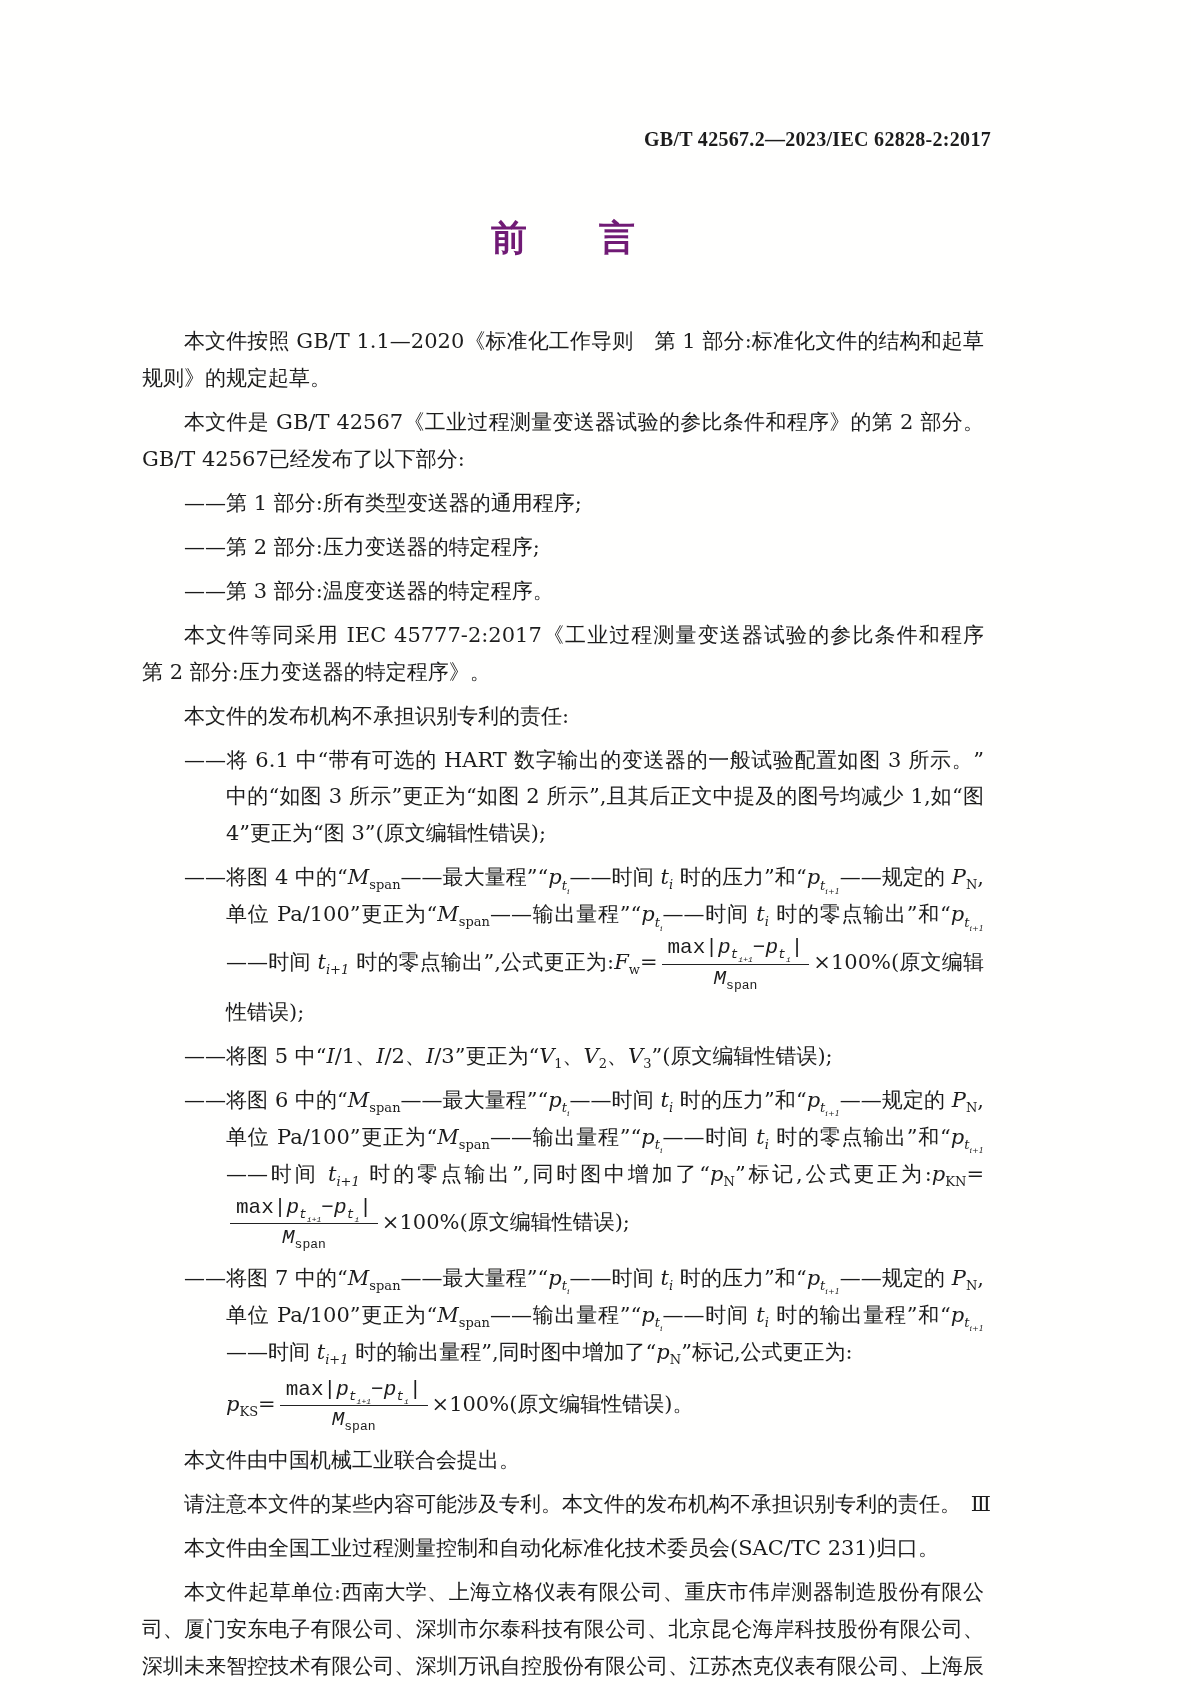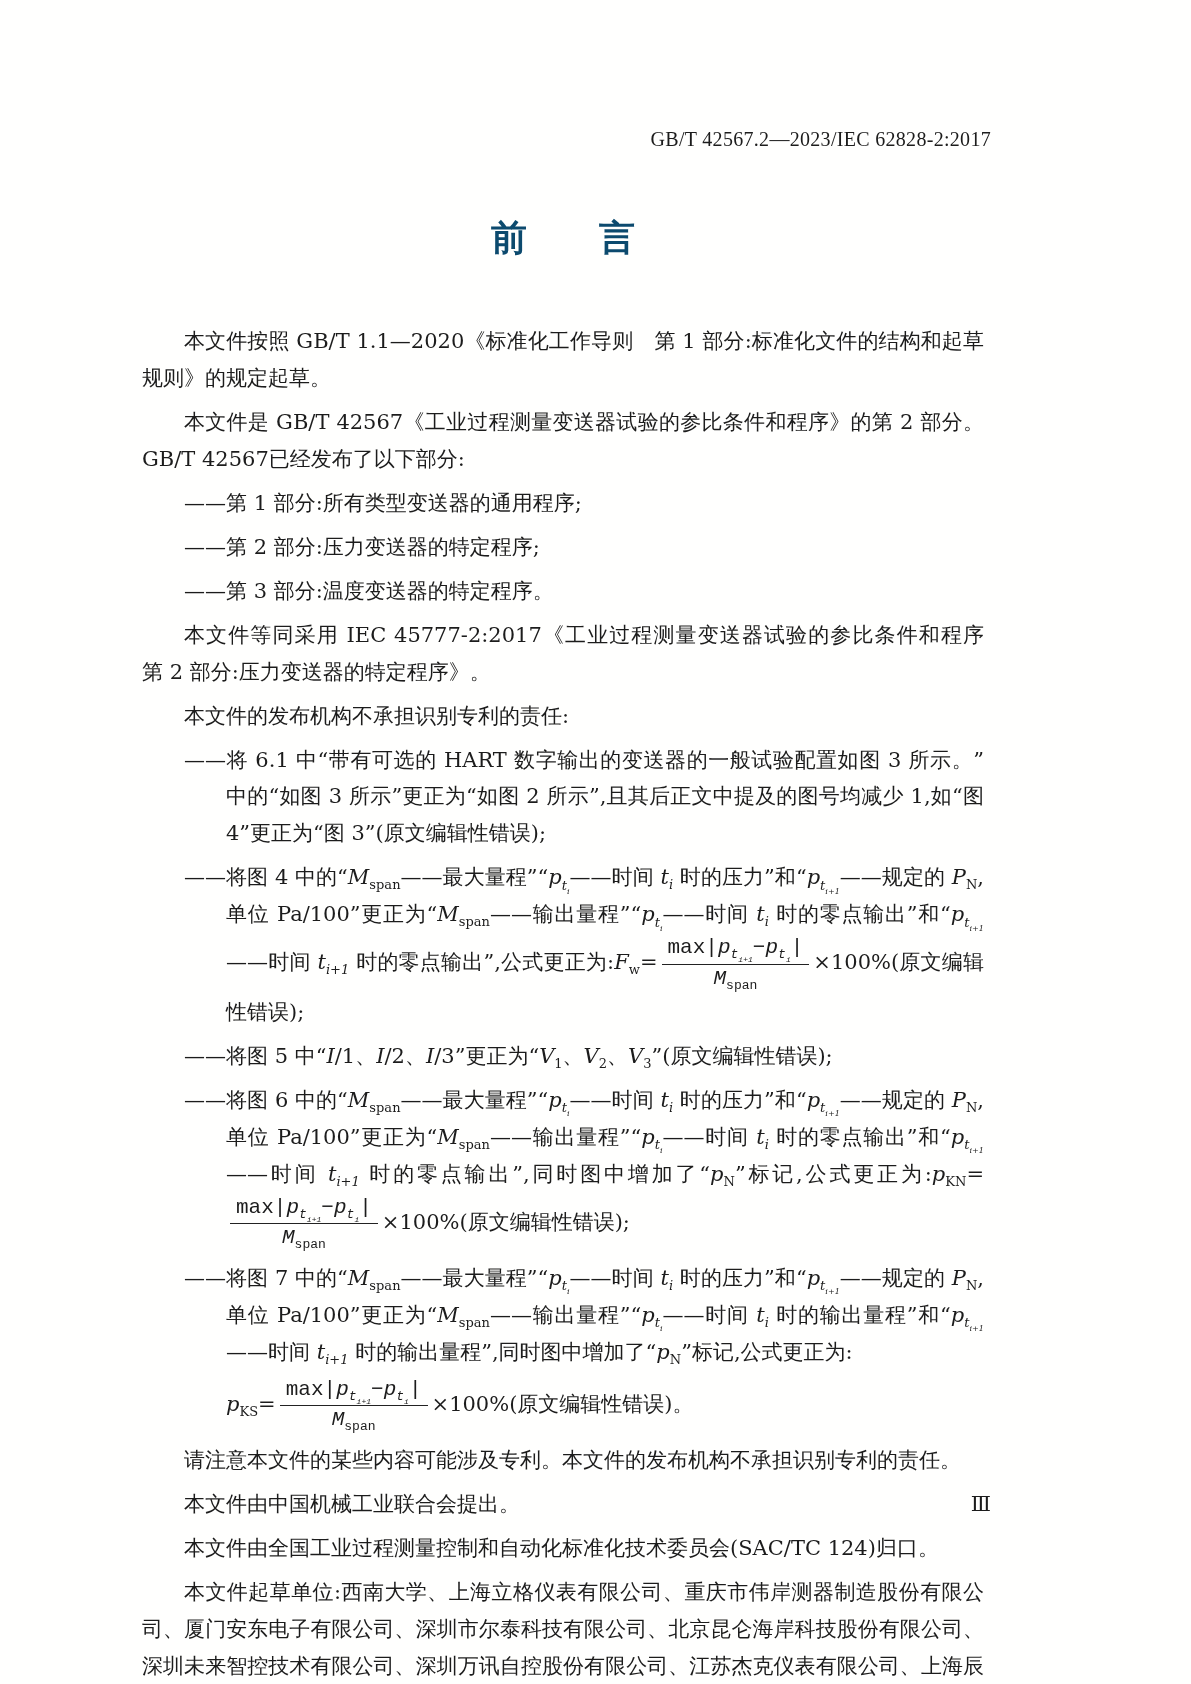--- a/index.html
+++ b/index.html
@@ -12,28 +12,29 @@
     font-family:"DejaVu Serif","Liberation Serif",serif;
     color:#1c1c1c;
     overflow:hidden;
   }
   .std-code {
     position:absolute; top:128px; left:135px; width:856px;
     text-align:right;
     font-size:20px;
     letter-spacing:0.3px;
     font-family:"Liberation Serif","DejaVu Serif",serif;
+    font-weight:bold;
   }
   .doc-title {
     position:absolute; top:214px; left:135px; width:856px;
     margin:0;
     text-align:center;
     font-size:36px; font-weight:bold;
     font-family:"DejaVu Sans","Liberation Sans",sans-serif;
-    color:#0c4a6e;
+    color:#701a75;
   }
   .content {
     position:absolute; top:316px; left:135px; width:856px;
     font-size:21px;
     line-height:1.76;
     text-align:justify;
   }
   .content p { margin:7px; }
   .para { text-indent:2em; }
   .edit-item { padding-left:4em; text-indent:-2em; }
@@ -80,25 +81,25 @@
     <p class="para">本文件等同采用 IEC 45777-2:2017《工业过程测量变送器试验的参比条件和程序　第 2 部分:压力变送器的特定程序》。</p>
 
     <p class="para">本文件的发布机构不承担识别专利的责任:</p>
 
     <p class="edit-item">——将 6.1 中“带有可选的 HART 数字输出的变送器的一般试验配置如图 3 所示。”中的“如图 3 所示”更正为“如图 2 所示”,且其后正文中提及的图号均减少 1,如“图 4”更正为“图 3”(原文编辑性错误);</p>
     <p class="edit-item">——将图 4 中的“<i>M</i><sub>span</sub>——最大量程”“<i>p</i><sub><i>t<sub>i</sub></i></sub>——时间 <i>t<sub>i</sub></i> 时的压力”和“<i>p</i><sub><i>t<sub>i+1</sub></i></sub>——规定的 <i>P</i><sub>N</sub>,单位 Pa/100”更正为“<i>M</i><sub>span</sub>——输出量程”“<i>p</i><sub><i>t<sub>i</sub></i></sub>——时间 <i>t<sub>i</sub></i> 时的零点输出”和“<i>p</i><sub><i>t<sub>i+1</sub></i></sub>——时间 <i>t<sub>i+1</sub></i> 时的零点输出”,公式更正为:<i>F</i><sub>w</sub>=<span class="frac"><span class="num">max|<i>p</i><sub><i>t<sub>i+1</sub></i></sub>−<i>p</i><sub><i>t<sub>i</sub></i></sub>|</span><span class="den"><i>M</i><sub>span</sub></span></span>×100%(原文编辑性错误);</p>
     <p class="edit-item">——将图 5 中“<i>I</i>/1、<i>I</i>/2、<i>I</i>/3”更正为“<i>V</i><sub>1</sub>、<i>V</i><sub>2</sub>、<i>V</i><sub>3</sub>”(原文编辑性错误);</p>
     <p class="edit-item">——将图 6 中的“<i>M</i><sub>span</sub>——最大量程”“<i>p</i><sub><i>t<sub>i</sub></i></sub>——时间 <i>t<sub>i</sub></i> 时的压力”和“<i>p</i><sub><i>t<sub>i+1</sub></i></sub>——规定的 <i>P</i><sub>N</sub>,单位 Pa/100”更正为“<i>M</i><sub>span</sub>——输出量程”“<i>p</i><sub><i>t<sub>i</sub></i></sub>——时间 <i>t<sub>i</sub></i> 时的零点输出”和“<i>p</i><sub><i>t<sub>i+1</sub></i></sub>——时间 <i>t<sub>i+1</sub></i> 时的零点输出”,同时图中增加了“<i>p</i><sub>N</sub>”标记,公式更正为:<i>p</i><sub>KN</sub>=<span class="frac"><span class="num">max|<i>p</i><sub><i>t<sub>i+1</sub></i></sub>−<i>p</i><sub><i>t<sub>i</sub></i></sub>|</span><span class="den"><i>M</i><sub>span</sub></span></span>×100%(原文编辑性错误);</p>
     <p class="edit-item">——将图 7 中的“<i>M</i><sub>span</sub>——最大量程”“<i>p</i><sub><i>t<sub>i</sub></i></sub>——时间 <i>t<sub>i</sub></i> 时的压力”和“<i>p</i><sub><i>t<sub>i+1</sub></i></sub>——规定的 <i>P</i><sub>N</sub>,单位 Pa/100”更正为“<i>M</i><sub>span</sub>——输出量程”“<i>p</i><sub><i>t<sub>i</sub></i></sub>——时间 <i>t<sub>i</sub></i> 时的输出量程”和“<i>p</i><sub><i>t<sub>i+1</sub></i></sub>——时间 <i>t<sub>i+1</sub></i> 时的输出量程”,同时图中增加了“<i>p</i><sub>N</sub>”标记,公式更正为:<span class="formula-block"><i>p</i><sub>KS</sub>=<span class="frac"><span class="num">max|<i>p</i><sub><i>t<sub>i+1</sub></i></sub>−<i>p</i><sub><i>t<sub>i</sub></i></sub>|</span><span class="den"><i>M</i><sub>span</sub></span></span>×100%(原文编辑性错误)。</span></p>
 
+    <p class="para">本文件由中国机械工业联合会提出。</p>
+
     <p class="para">请注意本文件的某些内容可能涉及专利。本文件的发布机构不承担识别专利的责任。</p>
 
-    <p class="para">本文件由中国机械工业联合会提出。</p>
-
-    <p class="para">本文件由全国工业过程测量控制和自动化标准化技术委员会(SAC/TC 124)归口。</p>
+    <p class="para">本文件由全国工业过程测量控制和自动化标准化技术委员会(SAC/TC 231)归口。</p>
 
     <p class="para">本文件起草单位:西南大学、上海立格仪表有限公司、重庆市伟岸测器制造股份有限公司、厦门安东电子有限公司、深圳市尔泰科技有限公司、北京昆仑海岸科技股份有限公司、深圳未来智控技术有限公司、深圳万讯自控股份有限公司、江苏杰克仪表有限公司、上海辰竹仪表有限公司、重庆四联测控技术有限公司、北京京仪集团有限责任公司、恩德斯豪斯(中国)自动化有限公司、陕西创威科技有限公司、沈阳中科博微科技股份有限公司、广东东崎电气有限公司、深圳市特安电子有限公司、上海铭控传感技术有</p>
 
   </div>
 
   <div class="page-num">Ⅲ</div>
 
 </div>
 
 </body></html>

